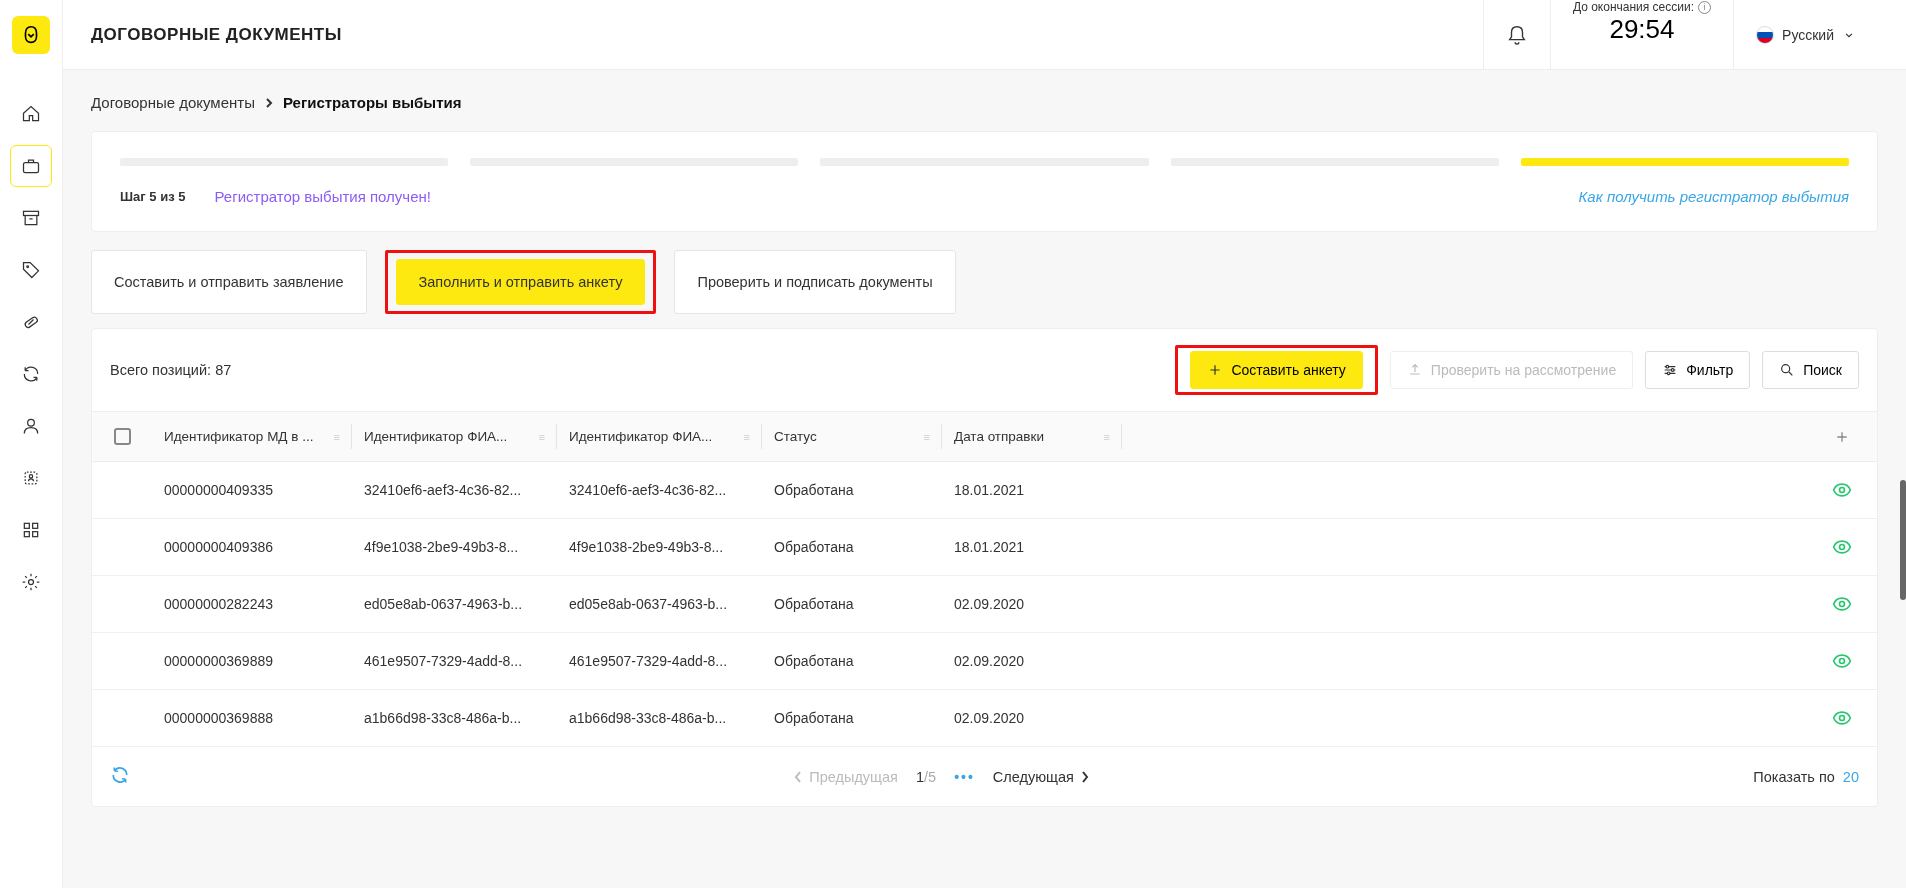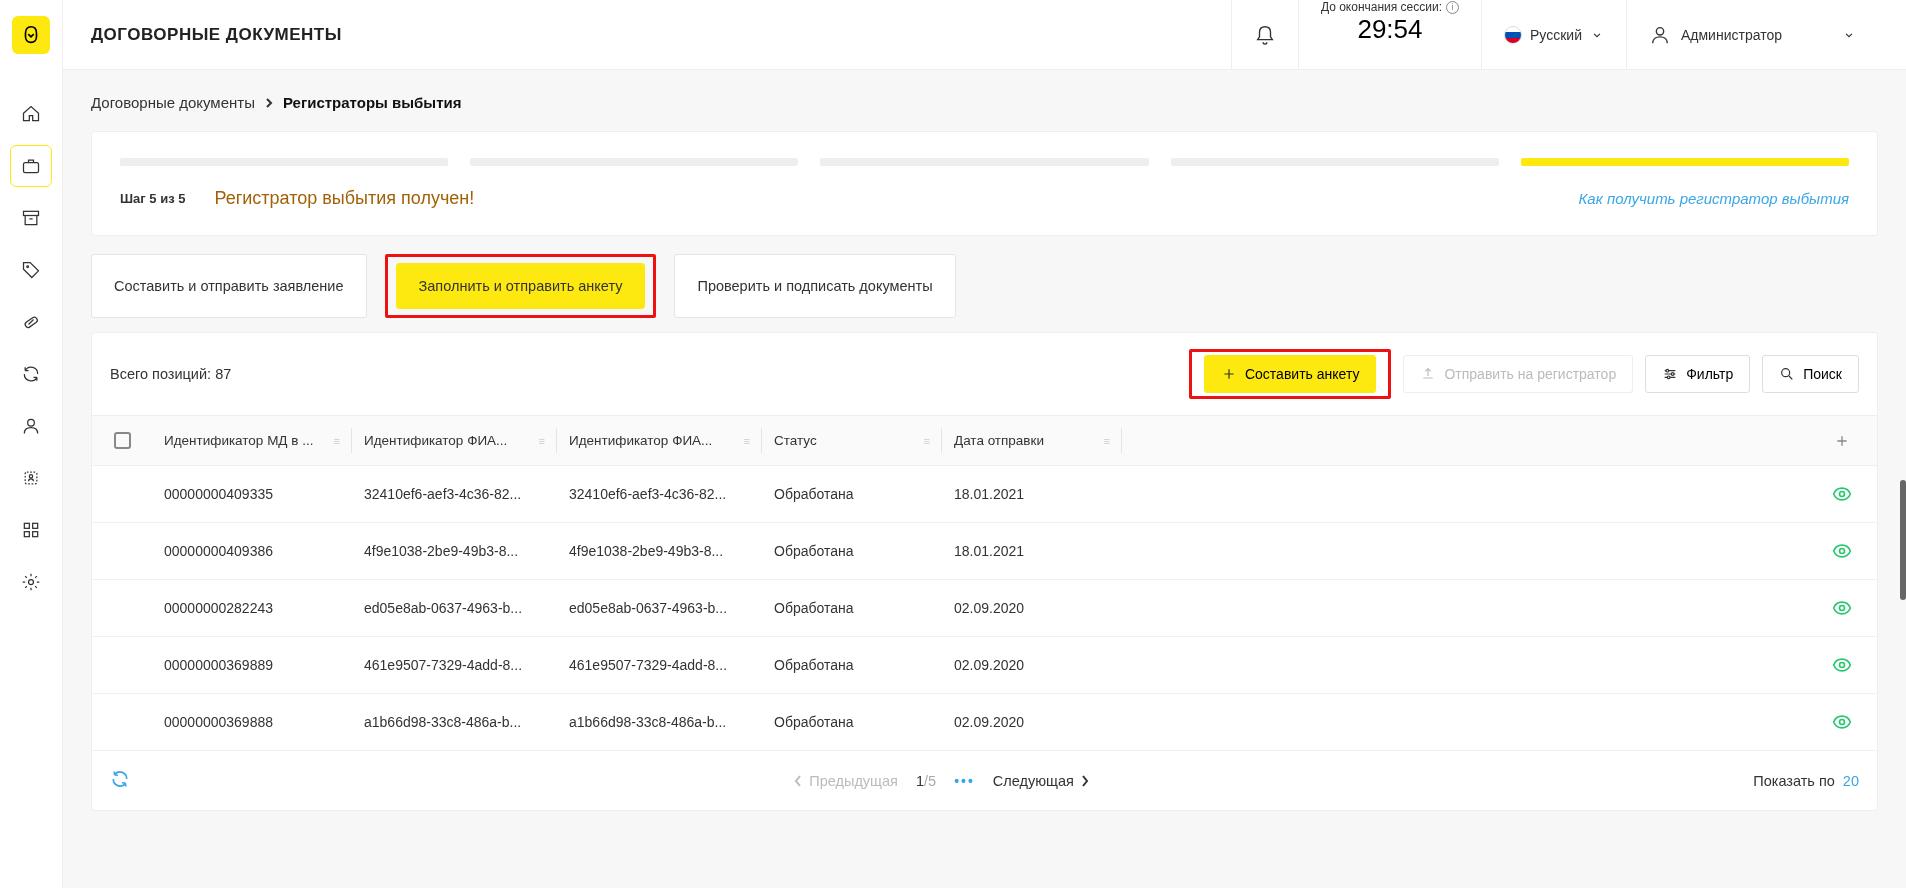--- a/index.html
+++ b/index.html
@@ -33,21 +33,21 @@
 .crumb { color:#333; cursor:pointer; }
 .crumb-cur { font-weight:700; color:#111; }
 
 
 .prog-card { background:#fff; border:1px solid #eee; border-radius:4px; padding:26px 28px; margin-bottom:18px; }
 .prog-bars { display:flex; gap:22px; margin-bottom:22px; }
 .prog-bar { flex:1; height:8px; background:#eee; border-radius:2px; }
 .prog-bar.done { background:#fde910; }
 .prog-info { display:flex; align-items:center; }
 .prog-step { font-weight:700; font-size:13px; margin-right:29px; }
-.prog-text { font-size:18px; color:#a16207; }
+.prog-text { font-size:15px; color:#8b5cf6; }
 .prog-link { margin-left:auto; color:#3aa6e6; font-weight:500; cursor:pointer; font-size:15px;font-style:italic; }
 
 
 .tabs { display:flex; gap:18px; margin-bottom:14px; }
 .tab-btn { background:#fff; border:1px solid #e5e5e5; border-radius:3px; padding:14px 22px; font-size:14.5px; cursor:pointer; color:#333; }
 .tab-btn.active { background:#fde910; border-color:#fde910; font-weight:500; }
 .hi-red { border:3px solid #e11; border-radius:2px; }
 .hi-red-wrap { padding:6px 8px; display:inline-block; }
 
 
@@ -184,30 +184,20 @@
         </div>
       <div class="session-timer">29:54</div>
     </div>
     <div class="hr-block lang-btn">
       <span class="flag"></span>
       <span>Русский</span>
       <svg class="chevron" viewBox="0 0 24 24" stroke="#333" stroke-width="2" fill="none">
           <path d="M7 10 L12 15 L17 10"></path>
         </svg>
     </div>
-    <div class="hr-block user-btn">
-      <svg class="user-icon" viewBox="0 0 24 24" stroke="#333" stroke-width="1.5" fill="none">
-          <circle cx="12" cy="8" r="4"></circle>
-          <path d="M4 21 C4 16 8 14 12 14 C16 14 20 16 20 21"></path>
-        </svg>
-      <span>Администратор</span>
-      <svg class="chevron" viewBox="0 0 24 24" stroke="#333" stroke-width="2" fill="none" style="margin-left:50px">
-          <path d="M7 10 L12 15 L17 10"></path>
-        </svg>
-    </div>
   </div>
 </div>
 
 <div class="main">
   <div class="breadcrumb">
     <span class="crumb">Договорные документы</span>
     <svg width="8" height="12" viewBox="0 0 8 12" stroke="#333" stroke-width="2" fill="none">
         <path d="M2 2 L6 6 L2 10"></path>
       </svg>
     <span class="crumb-cur">Регистраторы выбытия</span>
@@ -247,21 +237,21 @@
             <svg viewBox="0 0 24 24">
                 <path d="M12 5 V19 M5 12 H19"></path>
               </svg>
             <span>Составить анкету</span>
           </button>
         </span>
         <button class="btn btn-disabled">
           <svg viewBox="0 0 24 24">
               <path d="M12 4 V15 M8 8 L12 4 L16 8 M5 18 H19"></path>
             </svg>
-          <span>Отправить на регистратор</span>
+          <span>Проверить на рассмотрение</span>
         </button>
         <button class="btn">
           <svg viewBox="0 0 24 24">
               <path d="M4 7 H20 M4 12 H20 M4 17 H20"></path>
               <circle cx="8" cy="7" r="2" fill="#fff"></circle>
               <circle cx="16" cy="12" r="2" fill="#fff"></circle>
               <circle cx="10" cy="17" r="2" fill="#fff"></circle>
             </svg>
           <span>Фильтр</span>
         </button>

